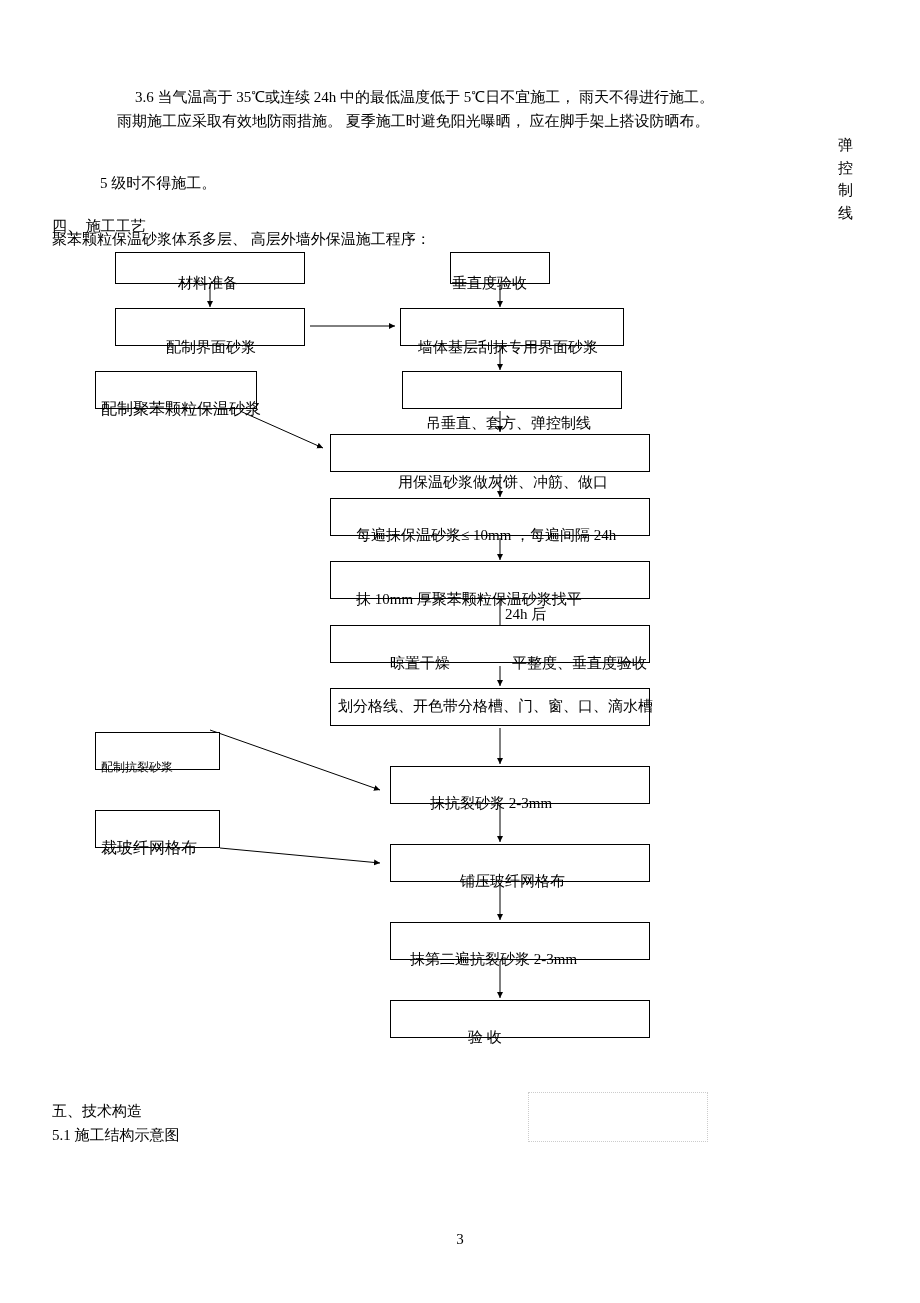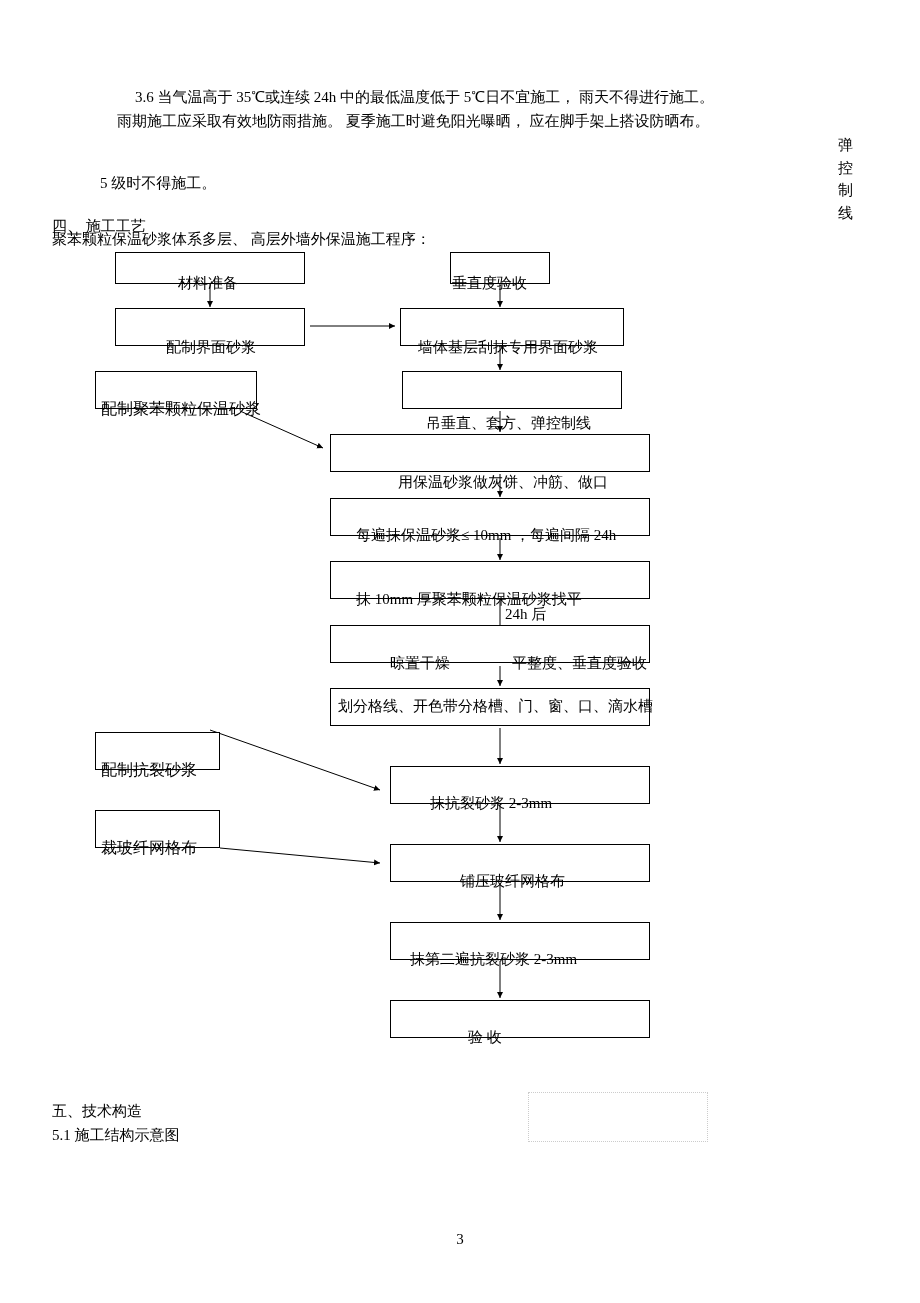--- a/index.html
+++ b/index.html
@@ -128,21 +128,21 @@
   <div class="label" style="left:356px; top:588px;">抹 10mm 厚聚苯颗粒保温砂浆找平</div>
 
   <div class="flowbox" style="left:330px; top:625px; width:320px; height:38px;"></div>
   <div class="label" style="left:390px; top:652px;">晾置干燥</div>
   <div class="label" style="left:512px; top:652px;">平整度、垂直度验收</div>
 
   <div class="flowbox" style="left:330px; top:688px; width:320px; height:38px;"></div>
   <div class="label" style="left:338px; top:673px; width:310px;margin-top:22px;">划分格线、开色带分格槽、门、窗、口、滴水槽</div>
 
   <div class="flowbox" style="left:95px; top:732px; width:125px; height:38px;"></div>
-  <div class="label" style="left:101px; top:758px; font-size:16px;">配制抗裂砂浆</div>
+  <div class="label" style="left:101px; top:758px; font-size:12px;">配制抗裂砂浆</div>
 
   <div class="flowbox" style="left:390px; top:766px; width:260px; height:38px;"></div>
   <div class="label" style="left:430px; top:792px;">抹抗裂砂浆   2-3mm</div>
 
   <div class="flowbox" style="left:95px; top:810px; width:125px; height:38px;"></div>
   <div class="label" style="left:101px; top:836px; font-size:16px;">裁玻纤网格布</div>
 
   <div class="flowbox" style="left:390px; top:844px; width:260px; height:38px;"></div>
   <div class="label" style="left:460px; top:870px;">铺压玻纤网格布</div>
 

